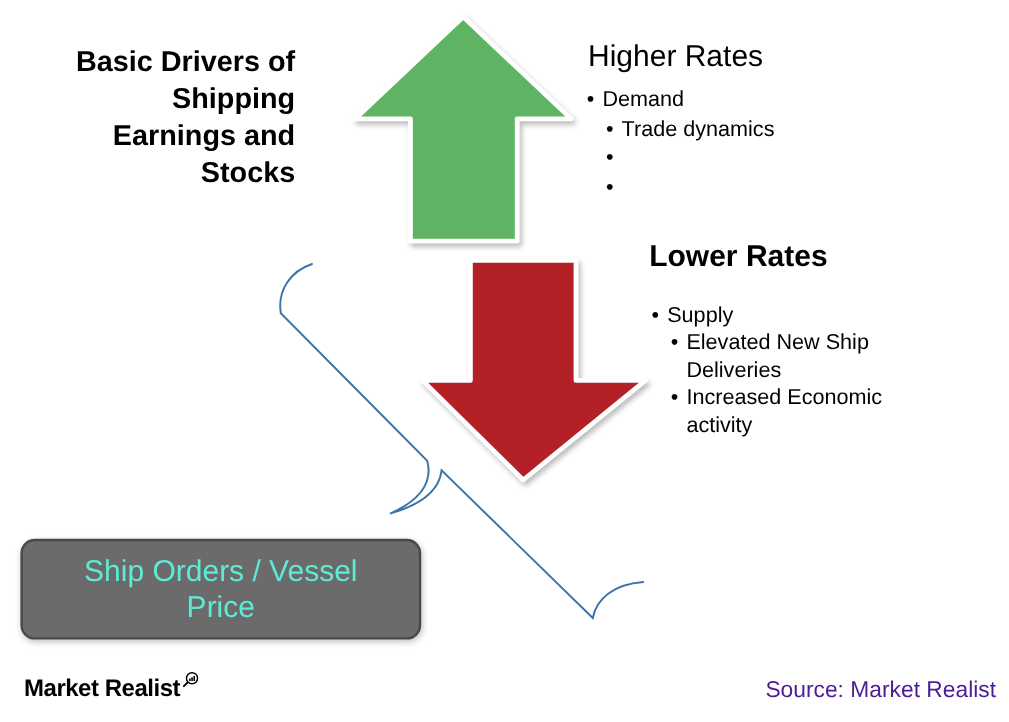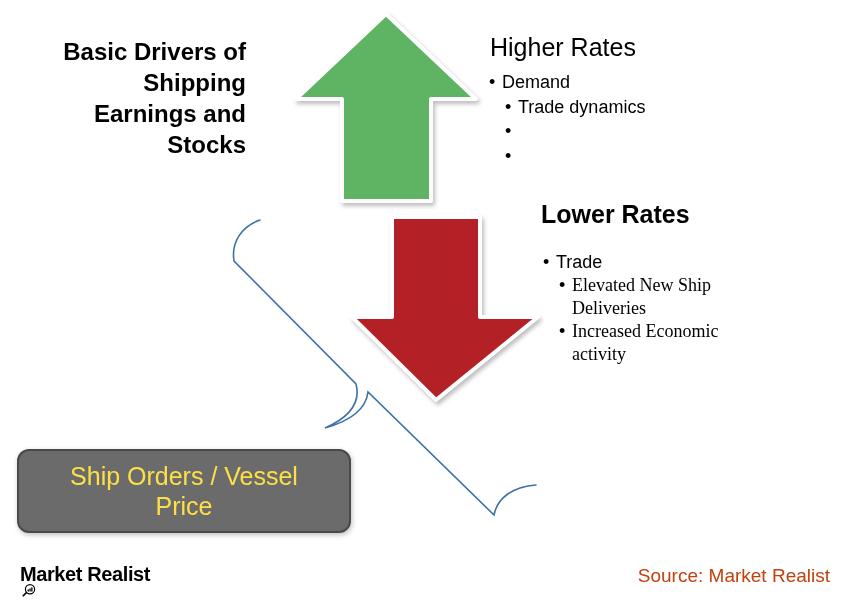--- a/index.html
+++ b/index.html
@@ -18,29 +18,29 @@
   }
   .section-heading{position:absolute;font-size:25px;line-height:28px;font-weight:400;color:#000000;}
   .h-heading{left:490px;top:33px;}
   .l-heading{left:541px;top:200px;font-weight:bold;}
   .blist{position:absolute;font-size:18px;}
   .h-list{left:489px;top:70px;width:230px;line-height:24.5px;}
   .l-list{left:543px;top:251px;width:220px;line-height:23px;}
   .li{display:flex;align-items:flex-start;}
   .li .dot{width:13px;flex:0 0 13px;}
   .li.lvl2{margin-left:16px;}
-  .l-list .li.lvl2 .txt{max-width:180px;font-family:Liberation Serif, serif;}
+  .l-list .li.lvl2 .txt{max-width:180px;}
   .gray-box{
     position:absolute;left:17px;top:449px;width:334px;height:84px;box-sizing:border-box;
     background:#6b6b6b;border:2.5px solid #494949;border-radius:12px;
     display:flex;align-items:center;justify-content:center;text-align:center;
-    color:#fde047;font-size:25px;line-height:30px;padding:0 28px;
+    color:#5eead4;font-size:25px;line-height:30px;padding:0 28px;
     filter:drop-shadow(1.5px 2px 2.5px rgba(0,0,0,0.25));
   }
-  .logo{position:absolute;left:20px;top:562px;display:flex;align-items:flex-start;flex-direction:column;}
+  .logo{position:absolute;left:20px;top:562px;display:flex;align-items:flex-start;}
   .logo .logo-text{font-size:20px;font-weight:600;letter-spacing:-0.4px;line-height:24px;}
   .logo .badge{margin-left:1px;margin-top:-3px;}
   .source{position:absolute;right:11px;top:564px;font-size:19px;line-height:24px;}
 </style>
 </head>
 <body>
 
 <div class="canvas">
 
   <svg class="shapes" viewBox="0 0 841 602">
@@ -71,21 +71,21 @@
     <div class="li lvl2">
       <span class="dot">•</span>
     </div>
   </div>
 
   <div class="section-heading l-heading">Lower Rates</div>
 
   <div class="blist l-list">
     <div class="li lvl1">
       <span class="dot">•</span>
-      <span class="txt">Trade</span>
+      <span class="txt">Supply</span>
     </div>
     <div class="li lvl2">
       <span class="dot">•</span>
       <span class="txt">Elevated New Ship Deliveries</span>
     </div>
     <div class="li lvl2">
       <span class="dot">•</span>
       <span class="txt">Increased Economic activity</span>
     </div>
   </div>
@@ -100,15 +100,15 @@
       <svg width="16" height="16" viewBox="0 0 16 16">
         <circle cx="9" cy="6.2" r="4.6" fill="none" stroke="#000" stroke-width="1.2"></circle>
         <line x1="5.4" y1="9.6" x2="2.2" y2="12.8" stroke="#000" stroke-width="1.6" stroke-linecap="round"></line>
         <rect x="6.6" y="6.4" width="1.3" height="2.1" fill="#000"></rect>
         <rect x="8.4" y="5.4" width="1.3" height="3.1" fill="#000"></rect>
         <rect x="10.2" y="4.3" width="1.3" height="4.2" fill="#000"></rect>
       </svg>
     </span>
   </div>
 
-  <div class="source" style="color: #c2410c;">Source: Market Realist</div>
+  <div class="source" style="color: #4c1d95;">Source: Market Realist</div>
 
 </div>
 
 </body></html>

